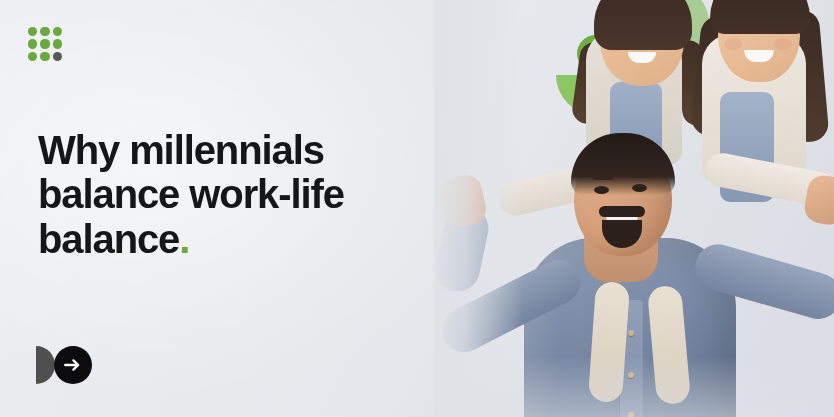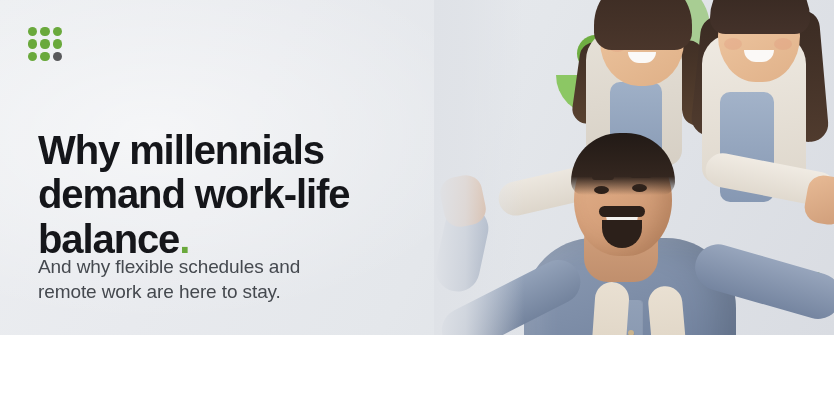--- a/index.html
+++ b/index.html
@@ -3,21 +3,21 @@
 <meta charset="utf-8">
 <style>
   * { box-sizing: border-box; margin: 0; padding: 0; }
   html, body {
     width: 834px; height: 417px;
     overflow: hidden;
     font-family: "Liberation Sans", sans-serif;
   }
   #banner {
     position: relative;
-    width: 834px; height: 335px;
+    width: 834px; height: 417px;
     background: linear-gradient(118deg, #eceef1 0%, #e8eaee 30%, #e4e7eb 55%, #dfe2e7 75%, #d9dce2 100%);
     overflow: hidden;
   }
 
   
   .bg-sheen {
     position: absolute; inset: 0;
     background: radial-gradient(ellipse 60% 80% at 18% 40%, rgba(255,255,255,0.55) 0%, rgba(255,255,255,0) 70%);
     pointer-events: none;
   }
@@ -412,28 +412,24 @@
     <div class="fig" id="arm-right"></div>
     <div class="fig hand" id="hand-l"></div>
     <div class="fig hand" id="hand-r"></div>
 
     <div id="art-fade"></div>
     <div id="art-fade-bottom"></div>
   </div>
 
   <h1 id="headline">
     <span>Why millennials</span><br>
-    <span>demand work-life</span><br>
+    <span>balance work-life</span><br>
     <span>balance</span><span class="dot">.</span>
   </h1>
 
-  <p id="subtitle">
-    <span>And why flexible schedules and</span><br>
-    <span>remote work are here to stay.</span>
-  </p>
 
   <div id="cta">
     <div id="cta-mark">
       <div id="cta-d"></div>
       <div id="cta-circle">
         <svg width="18" height="16" viewBox="0 0 18 16" aria-hidden="true">
           <path d="M1.2 8 H13.4 M9.4 3.4 L14.2 8 L9.4 12.6" stroke="#ffffff" stroke-width="2.3" fill="none" stroke-linecap="round" stroke-linejoin="round"></path>
         </svg>
       </div>
     </div>

